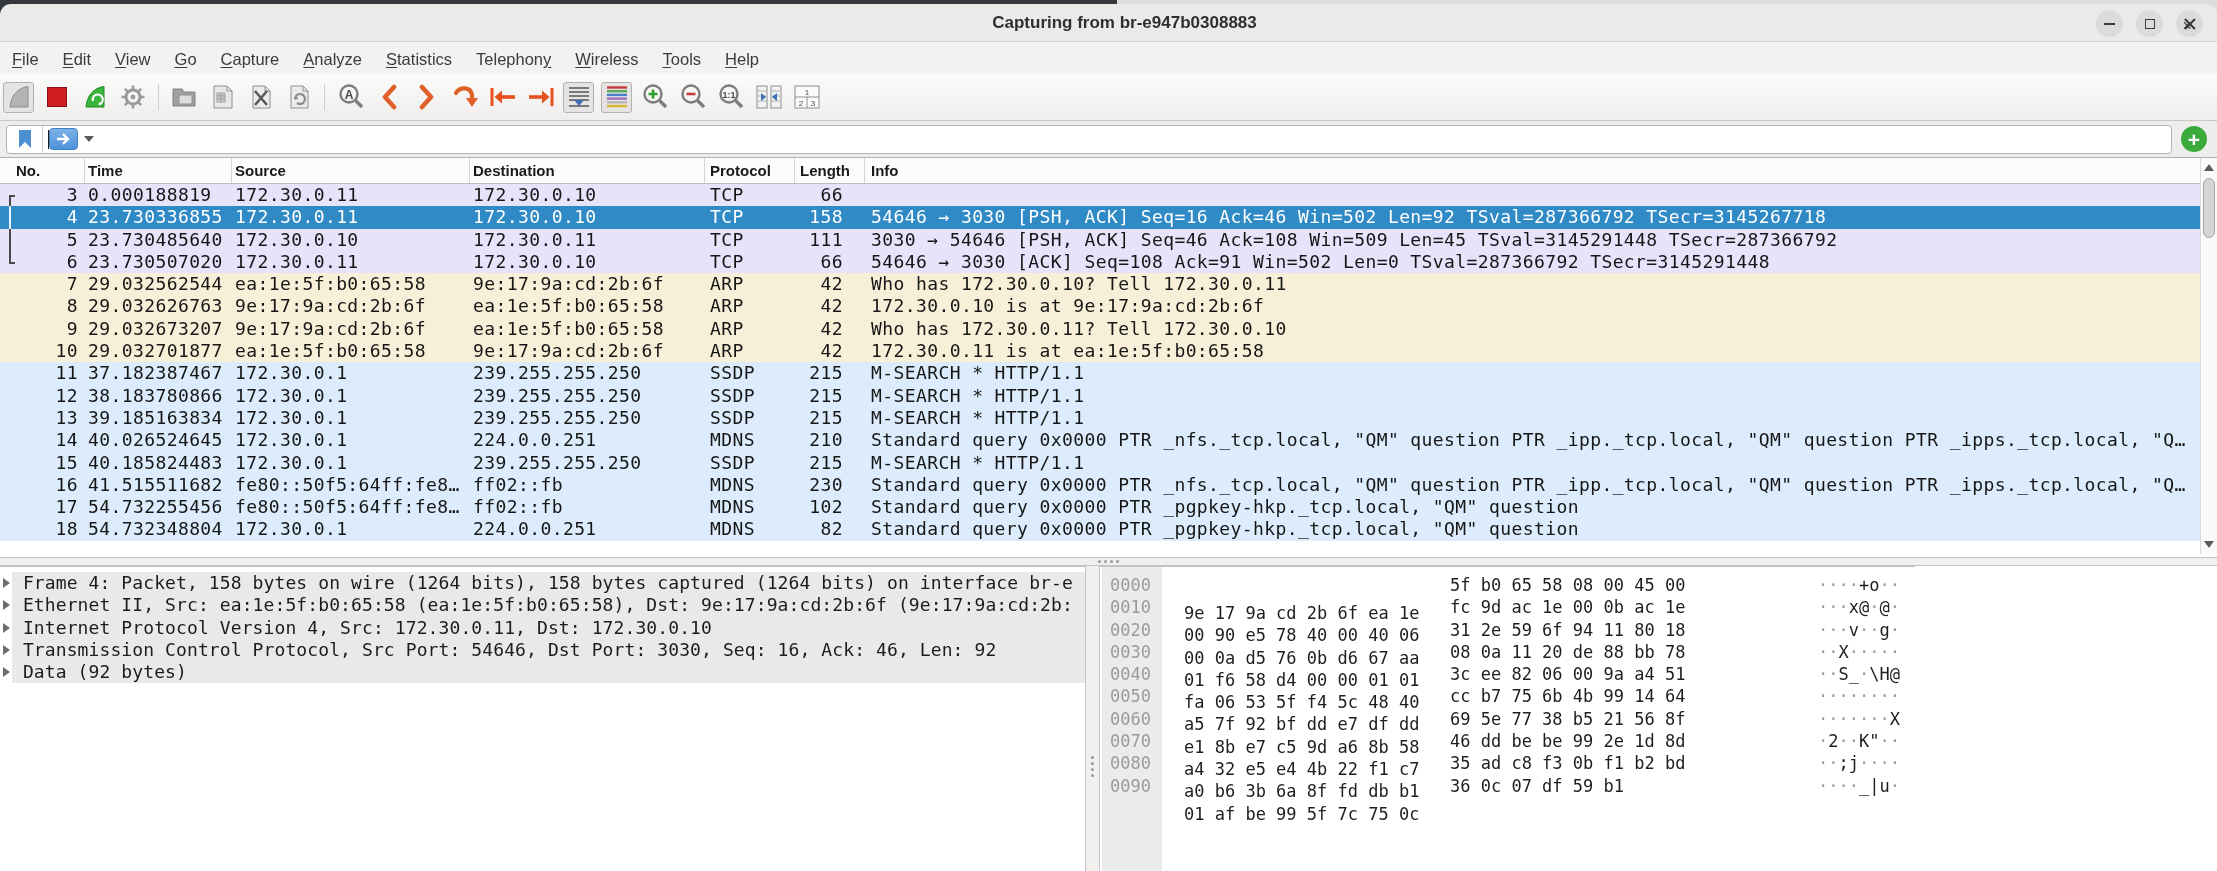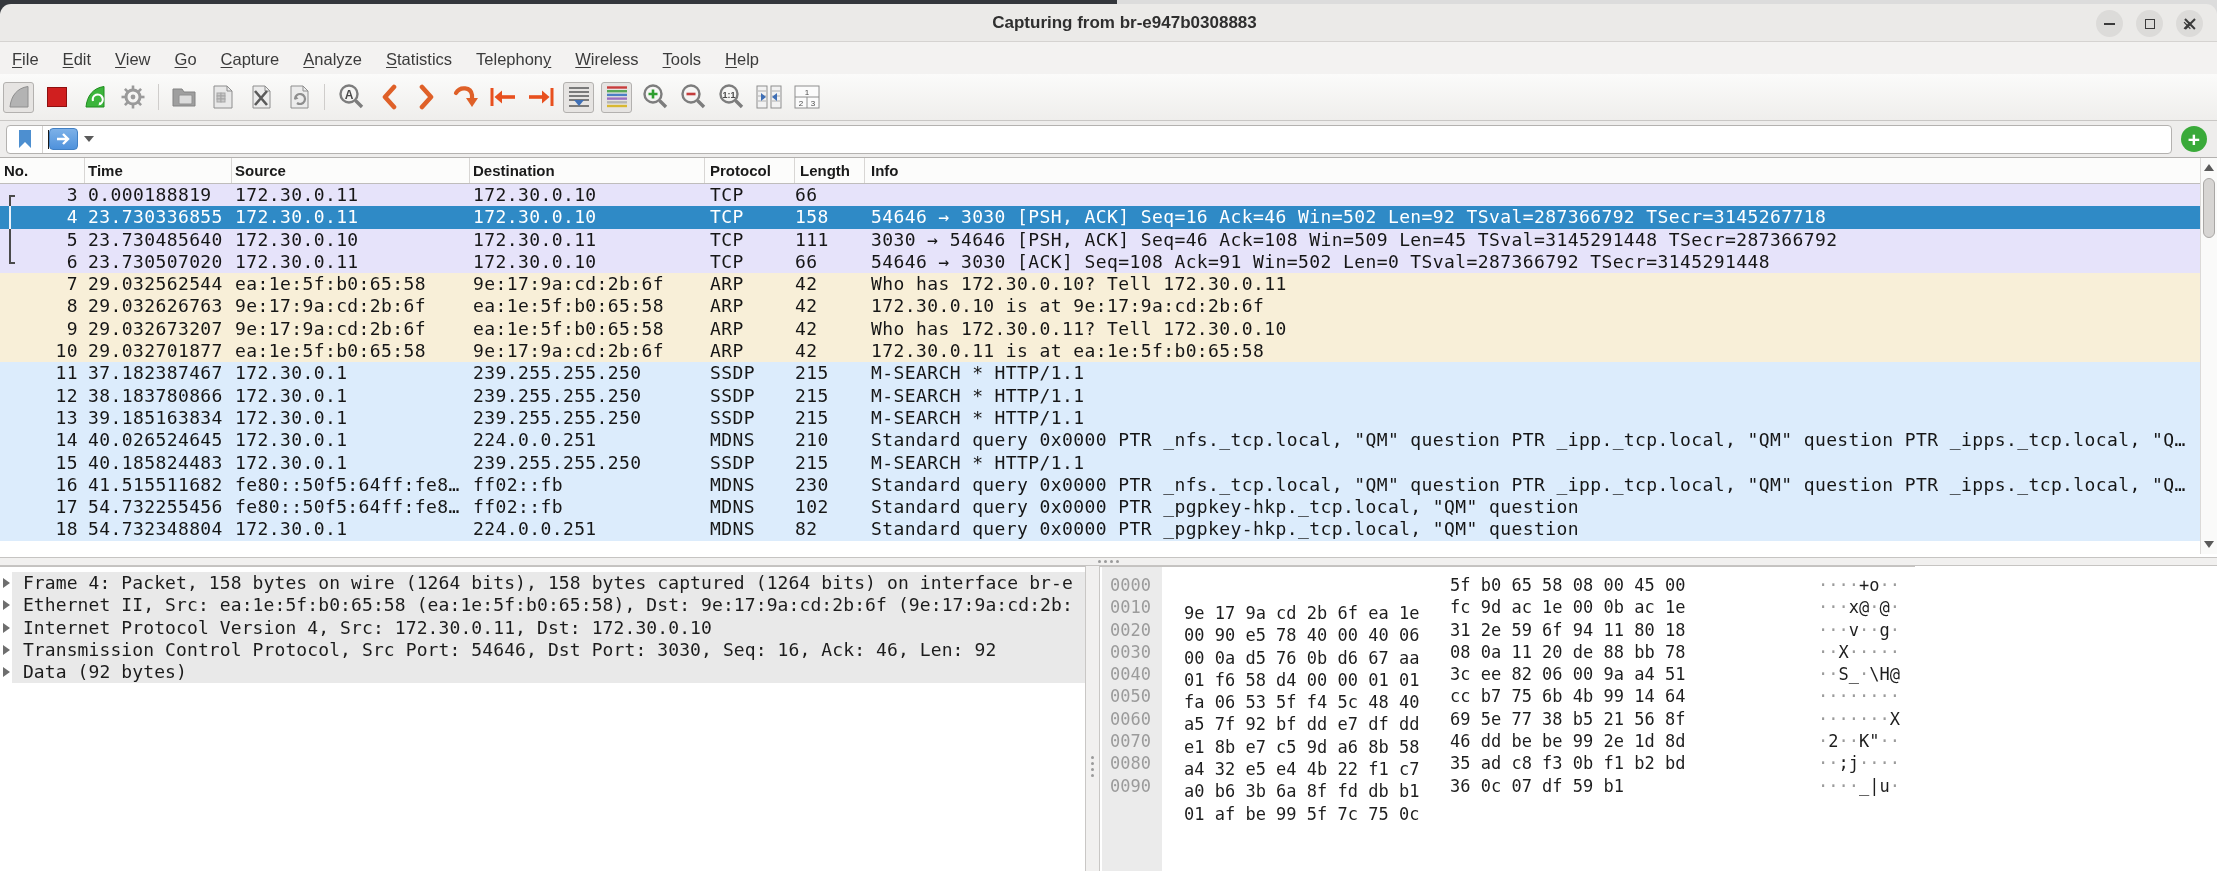--- a/index.html
+++ b/index.html
@@ -36,33 +36,33 @@
   .fbookmark { width:36px; height:27px; display:flex; align-items:center; justify-content:center; border-right:1px solid #d4d2d0; }
   .fcaret { width:1px; height:19px; background:#1a1a1a; margin-left:5px; }
   .fplaceholder { color:#8f8f8f; font-size:17px; margin-left:2px; flex:1; }
   .fapply { width:29px; height:22px; border-radius:4px; background:linear-gradient(#7db1e8,#4f92dc); border:1px solid #4180c4; display:flex; align-items:center; justify-content:center; margin-right:6px; }
   .fdrop { width:0; height:0; border-left:5px solid transparent; border-right:5px solid transparent; border-top:6px solid #5a5a5a; margin-right:10px; }
   .fplus { width:26px; height:26px; border-radius:50%; background:#3aaa3a; color:#fff; font-size:21px; font-weight:bold; display:flex; align-items:center; justify-content:center; margin-left:9px; line-height:1; }
 
   .plist { position:absolute; top:158px; left:0; width:2217px; height:399px; background:#fff; }
   .phead { display:grid; grid-template-columns:85px 147px 238px 235px 90px 70px 1fr; height:26px; background:#fcfcfb; border-bottom:1px solid #bfbdbb; font-size:15px; font-weight:bold; color:#1a1a1a; }
   .phead > div { border-right:1px solid #d8d6d4; display:flex; align-items:center; overflow:hidden; white-space:nowrap; }
-  .phead .h-no { padding-left:4px; }
+  .phead .h-no { padding-left:16px; }
   .phead .h-pad3 { padding-left:3px; }
   .phead .h-pad5 { padding-left:5px; }
   .phead .h-info { padding-left:6px; border-right:none; }
   .prows { position:relative; }
   .prow { display:grid; grid-template-columns:85px 147px 238px 235px 90px 70px 1fr; height:22.3px; font-size:18px; letter-spacing:0.4px; line-height:22.3px; color:#161616; white-space:pre; }
   .prow > div { overflow:hidden; }
   .v-no { text-align:right; padding-right:7px; }
   .v-time { padding-left:3px; }
   .v-src { padding-left:3px; }
   .v-dst { padding-left:3px; }
   .v-proto { padding-left:5px; }
-  .v-len { text-align:left; padding-right:22px; }
+  .v-len { text-align:right; padding-right:22px; }
   .v-info { padding-left:6px; }
   .prow.t-tcp { background:#e6e3fa; }
   .prow.t-arp { background:#f8efd8; }
   .prow.t-udp { background:#dcecfc; }
   .prow.selected { background:#2f8ac6; color:#fff; }
   .bracket { position:absolute; left:9px; width:6px; border-left:2px solid #4a4a4a; border-top:2px solid #4a4a4a; border-bottom:2px solid #4a4a4a; }
 
   .vscroll { position:absolute; right:0; top:0; width:17px; height:396px; background:#fafaf9; border-left:1px solid #dcdad8; }
   .sarrow { position:absolute; left:3px; width:0; height:0; border-left:5px solid transparent; border-right:5px solid transparent; }
   .sarrow.up { top:6px; border-bottom:7px solid #5a5a5a; }

